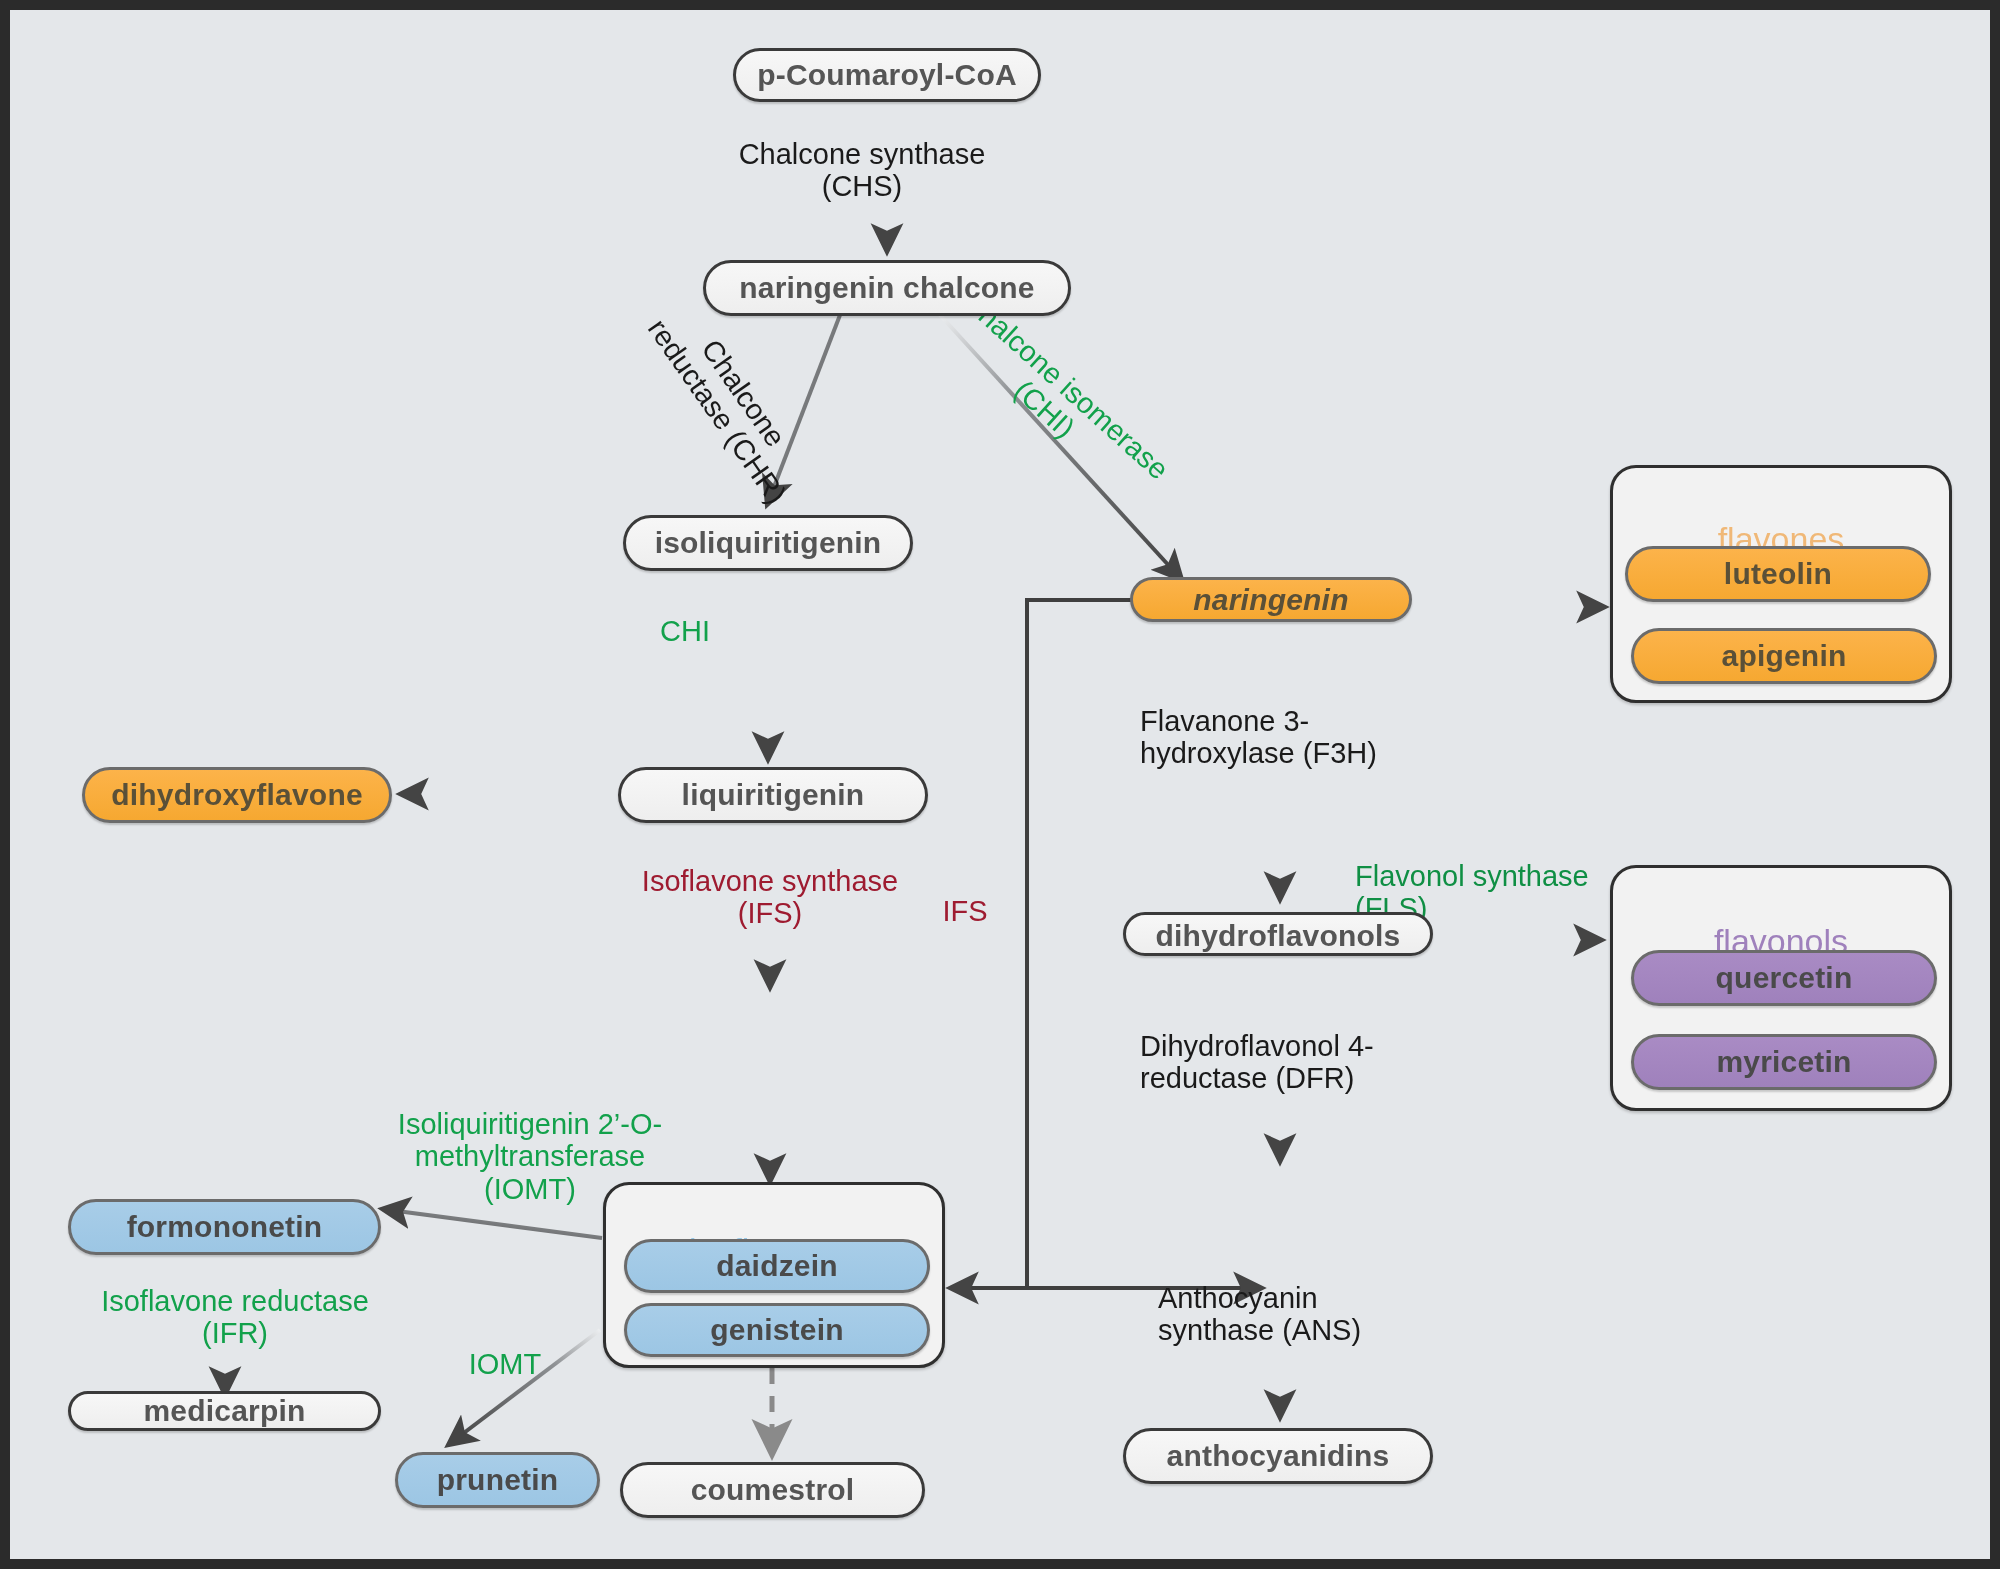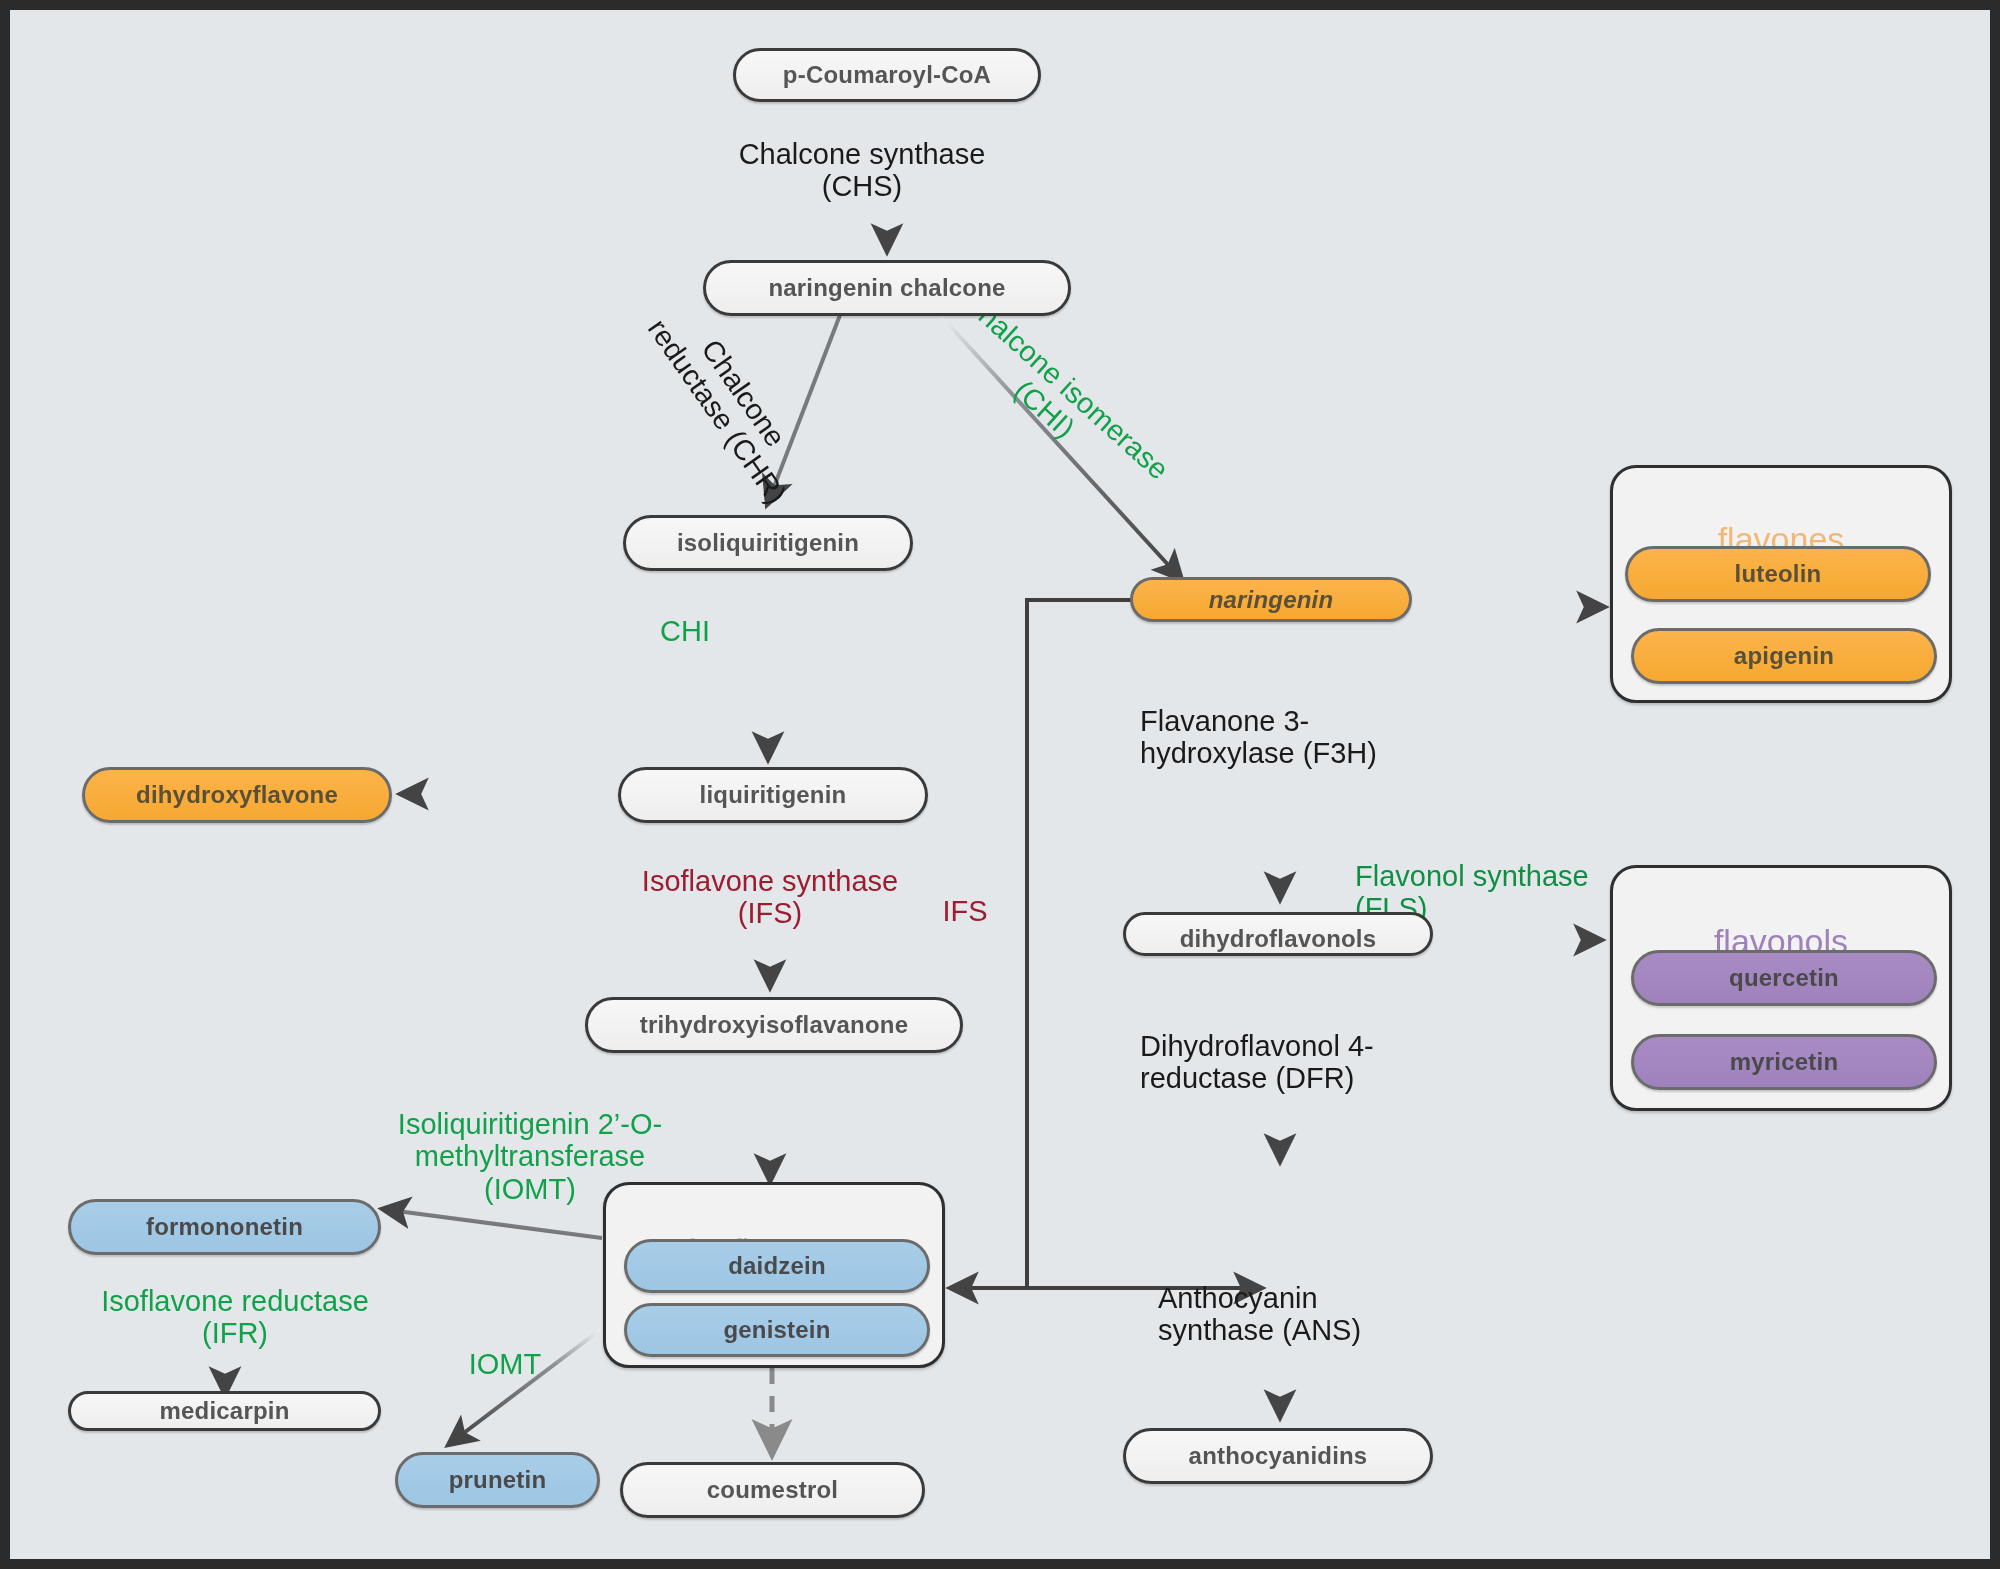--- a/index.html
+++ b/index.html
@@ -30,21 +30,21 @@
     position: absolute;
     box-sizing: border-box;
     display: flex;
     align-items: center;
     justify-content: center;
     border-radius: 999px;
     border: 3px solid #3a3a3a;
     background: linear-gradient(180deg, #f7f7f7 0%, #eeeeee 100%);
     color: #555555;
     font-weight: bold;
-    font-size: 24px;
+    font-size: 30px;
     letter-spacing: 0.2px;
     white-space: nowrap;
     box-shadow: 0 2px 2px rgba(0,0,0,0.18);
     z-index: 5;
   }
   .node.orange {
     background: linear-gradient(180deg, #fcb34a 0%, #f6a831 100%);
     border-color: #6b6b6b;
     color: #5a5038;
   }
@@ -195,23 +195,20 @@
   </div>
 
   <div class="node" style="left:608px; top:757px; width:310px; height:56px;">
     <span>liquiritigenin</span>
   </div>
 
   <div class="node orange" style="left:72px; top:757px; width:310px; height:56px;">
     <span>dihydroxyflavone</span>
   </div>
 
-  <div class="node" style="left:575px; top:987px; width:378px; height:56px;">
-    <span>trihydroxyisoflavanone</span>
-  </div>
 
   <div class="node" style="left:1113px; top:902px; width:310px; height:44px;align-items:flex-end;">
     <span>dihydroflavonols</span>
   </div>
 
 
   <div class="node" style="left:1113px; top:1418px; width:310px; height:56px;">
     <span>anthocyanidins</span>
   </div>
 

